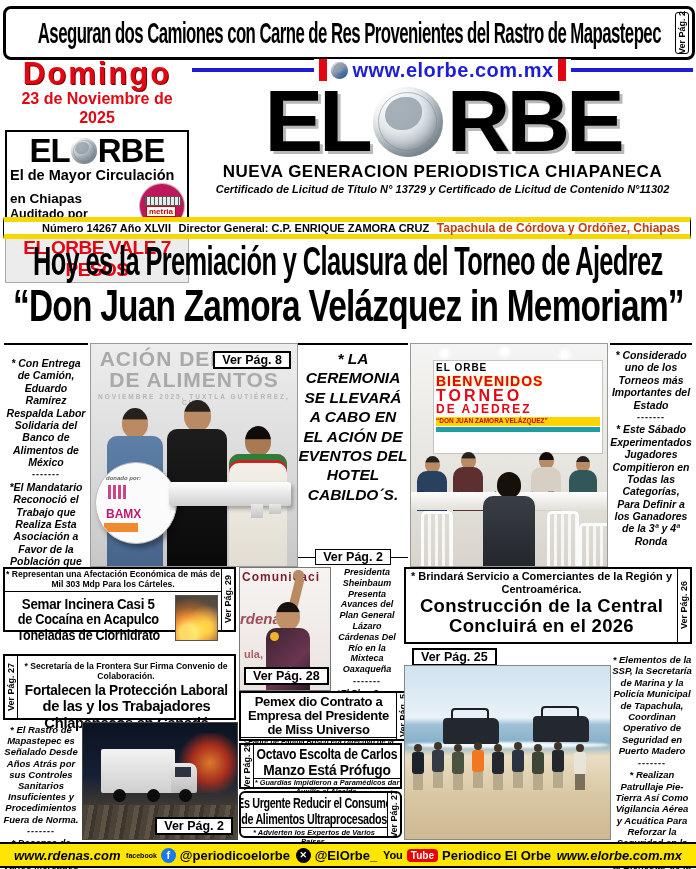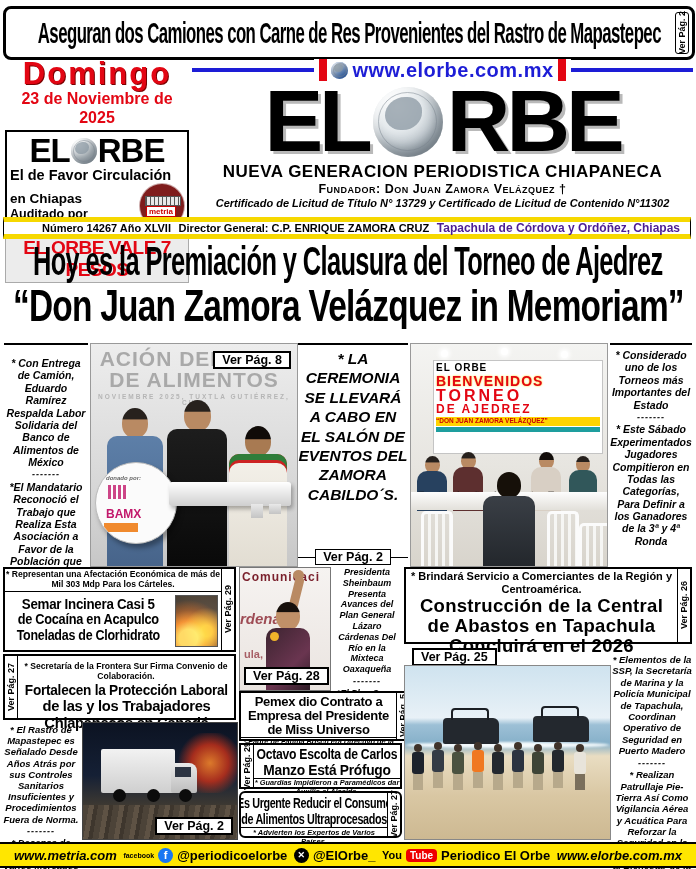--- a/index.html
+++ b/index.html
@@ -21,21 +21,21 @@
   .day{color:#e30613;font-weight:bold;font-size:31px;text-align:center;letter-spacing:2px;
        text-shadow:1px 1px 0 #7a0000;line-height:1;}
   .mdate{color:#e30613;font-weight:bold;font-size:16px;text-align:center;line-height:1.2;}
   .logo-box{border:2px solid #000;margin-top:3px;padding:2px 3px;background:#fff;}
   .logo-small{display:flex;justify-content:center;align-items:center;font-weight:bold;font-size:33px;
        letter-spacing:-1px;line-height:1;gap:1px;}
   .circ1{font-weight:bold;font-size:14.5px;line-height:1.15;}
   .audit-row{display:flex;justify-content:space-between;align-items:center;}
   .audit-col{font-weight:bold;font-size:13.5px;line-height:1.25;}
   .audit2{font-weight:bold;font-size:12.5px;}
-  .metria{width:44px;height:44px;border-radius:50%;background:#7f1d1d;position:relative;flex:0 0 auto;
+  .metria{width:44px;height:44px;border-radius:50%;background:#be185d;position:relative;flex:0 0 auto;
        box-shadow:0 0 0 1px #caa;}
   .metria .ruler{position:absolute;left:5px;top:12px;width:34px;height:8px;background:#e8e8e8;border:1px solid #555;
        background-image:repeating-linear-gradient(90deg,#555 0 1px,transparent 1px 4px);}
   .metria .mtxt{position:absolute;left:6px;top:22px;background:#fff;border:1px solid #c00;color:#c00;
        font-weight:bold;font-size:8px;padding:0 2px;}
   .price-bar{background:#ececec;border:1px solid #aaa;margin-top:3px;text-align:center;color:#e30613;
        font-weight:bold;font-size:19px;letter-spacing:-0.5px;padding:1px 0;}
 
   
   .mh-right{position:absolute;left:192px;top:57px;width:501px;}
@@ -54,21 +54,21 @@
   .tagline{font-weight:bold;font-size:17px;text-align:center;letter-spacing:0.5px;margin-top:3px;}
   .founder{font-weight:bold;font-size:12.5px;text-align:center;font-variant:small-caps;letter-spacing:0.5px;}
   .cert{font-weight:bold;font-style:italic;font-size:11px;text-align:center;margin-top:1px;}
 
   
   .info-bar{position:absolute;left:3px;top:217px;width:688px;height:22px;border:1px solid #000;
        border-top:5px solid #f6d800;border-bottom:5px solid #f6d800;background:#fff;
        display:flex;align-items:center;justify-content:space-between;padding:0 10px;box-sizing:border-box;}
   .issue{font-weight:bold;font-size:11px;margin-left:28px;}
   .director{font-weight:bold;font-size:11px;}
-  .city{font-weight:bold;font-size:12px;color:#4c1d95;}
+  .city{font-weight:bold;font-size:12px;color:#c2410c;}
 
   
   .lead-hl{position:absolute;left:0;top:241px;width:696px;}
   .hl1{font-size:41px;font-weight:bold;letter-spacing:-1px;line-height:1.02;}
   .hl2{font-size:44px;font-weight:bold;letter-spacing:-1px;line-height:1.05;}
 
   
   .note{font-style:italic;font-weight:bold;text-align:center;}
   .divider{text-align:center;font-weight:bold;font-size:9px;letter-spacing:1px;line-height:1.4;color:#222;}
   .col-ln{position:absolute;left:4px;top:343px;width:84px;font-size:10.5px;line-height:1.18;border-top:2px solid #000;padding-top:12px;}
@@ -125,21 +125,21 @@
 
   
   .box{position:absolute;border:2px solid #000;background:#fff;box-sizing:border-box;display:flex;}
   .box .main{flex:1;min-width:0;}
   .kicker{font-weight:bold;text-align:center;line-height:1.15;}
   .bhl{font-weight:bold;text-align:center;line-height:1.08;letter-spacing:-0.3px;}
   .bfoot{font-weight:bold;font-style:italic;text-align:center;border-top:1px solid #000;line-height:1.2;}
   .vrefL{border-right:1px solid #000;display:flex;align-items:center;padding:0 1px;}
   .vrefR{border-left:1px solid #000;display:flex;align-items:center;padding:0 1px;}
 
-  .semar-box{left:3px;top:567px;width:233px;height:85px;flex-direction:row;}
+  .semar-box{left:3px;top:567px;width:233px;height:65px;flex-direction:row;}
   .semar-inner{flex:1;display:flex;flex-direction:column;min-width:0;}
   .semar-kicker{font-size:8.6px;border-bottom:1px solid #000;padding:1px 0;}
   .semar-row{display:flex;flex:1;}
   .semar-hl{flex:1;font-size:14.5px;padding-top:5px;}
   .firephoto{width:64px;margin:3px;background:
        radial-gradient(circle at 30% 85%,#ffd24a 0 18%,#f07a12 34%,#7a3a10 55%,#2a241e 75%),
        radial-gradient(circle at 75% 70%,#ffb53a 0 12%,#3a3028 50%,#252019 100%);
        background-blend-mode:screen;border:1px solid #555;}
 
   .canada-box{left:3px;top:654px;width:233px;height:66px;}
@@ -233,21 +233,21 @@
 
   <div class="mh-left">
     <div class="day">Domingo</div>
     <div class="mdate">23 de Noviembre de 2025</div>
     <div class="logo-box">
       <div class="logo-small">
         <span>EL</span>
         <span class="globe" style="width:26px;height:26px;"></span>
         <span>RBE</span>
       </div>
-      <div class="circ1">El de Favor Circulación</div>
+      <div class="circ1">El de Mayor Circulación</div>
       <div class="audit-row">
         <div>
           <div class="audit-col">en Chiapas</div>
           <div class="audit2">Auditado por</div>
         </div>
         <div class="metria">
           <div class="ruler"></div>
           <div class="mtxt">metria</div>
         </div>
       </div>
@@ -264,21 +264,20 @@
         <span class="weburl">www.elorbe.com.mx</span>
         <span class="redbar"></span>
       </div>
     </div>
     <div class="logo-main">
       <span class="lt">EL</span>
       <span class="globe" style="width:70px;height:70px;margin-bottom:2px;"></span>
       <span class="lt">RBE</span>
     </div>
     <div class="tagline">NUEVA GENERACION PERIODISTICA CHIAPANECA</div>
-    <div class="founder">Fundador: Don Juan Zamora Velázquez †</div>
     <div class="cert">Certificado de Licitud de Título N° 13729 y Certificado de Licitud de Contenido N°11302</div>
   </div>
 
   <div class="info-bar">
     <span class="issue">Número 14267 Año XLVII</span>
     <span class="director">Director General: C.P. ENRIQUE ZAMORA CRUZ</span>
     <span class="city">Tapachula de Córdova y Ordóñez, Chiapas</span>
   </div>
 
   <div class="lead-hl">
@@ -321,21 +320,21 @@
       <div class="key-bamx">BAMX</div>
       <div class="key-strip"></div>
     </div>
     <div class="key-shaft"></div>
     <div class="key-notch" style="left:160px;"></div>
     <div class="key-notch" style="left:178px;height:10px;"></div>
     <span class="pref p1-ref">Ver Pág. 8</span>
   </div>
 
   <div class="col-cn">
-    <div class="cn-txt">* LA CEREMONIA SE LLEVARÁ A CABO EN EL SALÓN DE EVENTOS DEL ZAMORA CABILDO´S.</div>
+    <div class="cn-txt">* LA CEREMONIA SE LLEVARÁ A CABO EN EL ACIÓN DE EVENTOS DEL HOTEL CABILDO´S.</div>
     <div class="cn-ref">
       <span class="hline"></span>
       <span class="pref" style="border-width:1px;">Ver Pág. 2</span>
       <span class="hline"></span>
     </div>
   </div>
 
   <div class="photo2">
     <span class="lightdot" style="left:30px;top:6px;"></span>
     <span class="lightdot" style="left:90px;top:4px;"></span>
@@ -515,23 +514,20 @@
   </div>
 
   <div class="box abastos-box">
     <div class="main">
       <div class="kicker abastos-kicker">* Brindará Servicio a Comerciantes de la Región y Centroamérica.</div>
       <div class="bhl abastos-hl">
         <div class="fit">
             <span>Construcción de la Central</span>
           </div>
         <div class="fit">
-            <span>de Abastos en Tapachula</span>
-          </div>
-        <div class="fit">
             <span>Concluirá en el 2026</span>
           </div>
       </div>
     </div>
     <div class="vrefR">
         <span class="vtext">Ver Pág. 26</span>
       </div>
   </div>
 
   <span class="pref pag25">Ver Pág. 25</span>
@@ -587,21 +583,21 @@
       </div>
   </div>
 
   <div class="note puerto-note">
     <div>* Elementos de la SSP, la Secretaría de Marina y la Policía Municipal de Tapachula, Coordinan Operativo de Seguridad en Puerto Madero</div>
     <div class="divider">-------</div>
     <div>* Realizan Patrullaje Pie-Tierra Así Como Vigilancia Aérea y Acuática Para Reforzar la Seguridad en la Zona, Orientadas al Bienestar de la Comunidad.</div>
   </div>
 
   <div class="footer">
-    <span class="f-it f-url">www.metria.com</span>
+    <span class="f-it f-url">www.rdenas.com</span>
     <span class="f-it">
       <span class="fb-lab">facebook</span>
       <span class="circ-ic fb">f</span>
       <span>@periodicoelorbe</span>
     </span>
     <span class="f-it">
       <span class="circ-ic xi">✕</span>
       <span>@ElOrbe_</span>
     </span>
     <span class="f-it">

